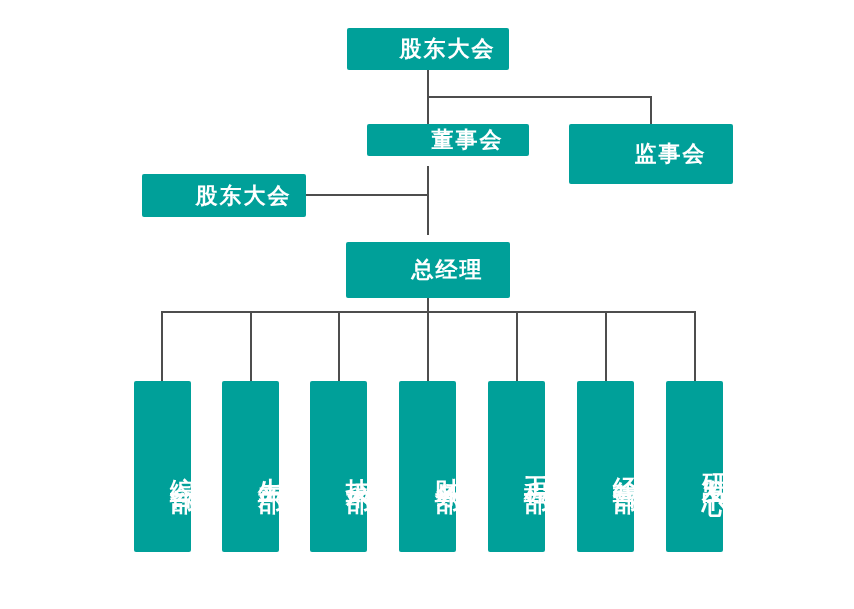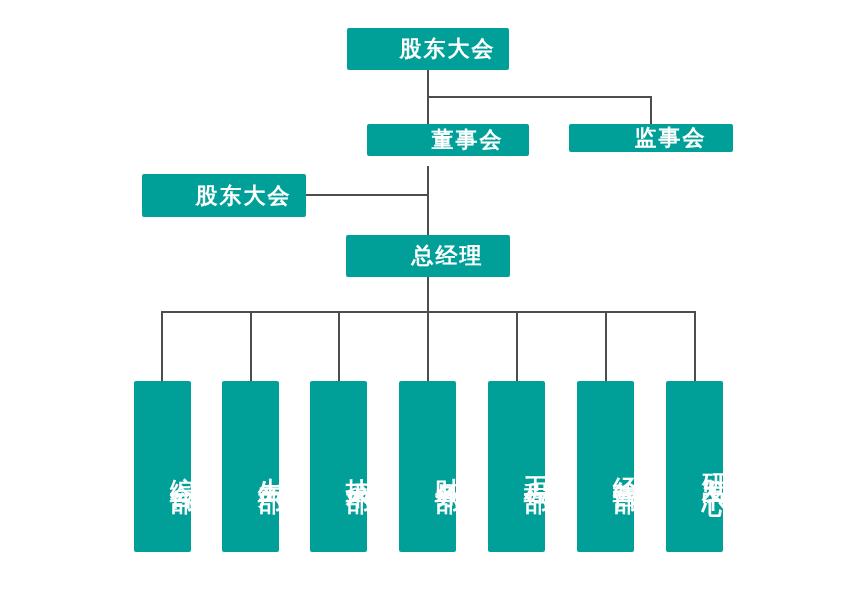--- a/index.html
+++ b/index.html
@@ -61,25 +61,25 @@
   <div class="vline" style="left:250px; top:311px; height:70px;"></div>
   <div class="vline" style="left:338px; top:311px; height:70px;"></div>
   <div class="vline" style="left:427px; top:311px; height:70px;"></div>
   <div class="vline" style="left:516px; top:311px; height:70px;"></div>
   <div class="vline" style="left:605px; top:311px; height:70px;"></div>
   <div class="vline" style="left:694px; top:311px; height:70px;"></div>
 
   <div class="node" style="left:347px; top:28px; width:162px; height:42px;">股东大会</div>
 
   <div class="node" style="left:367px; top:124px; width:162px; height:32px;">董事会</div>
-  <div class="node" style="left:569px; top:124px; width:164px; height:28px;">监事会</div>
+  <div class="node" style="left:569px; top:124px; width:164px; height:60px;">监事会</div>
 
   <div class="node" style="left:142px; top:174px; width:164px; height:43px;">股东大会</div>
 
-  <div class="node" style="left:346px; top:235px; width:164px; height:42px;">总经理</div>
+  <div class="node" style="left:346px; top:242px; width:164px; height:56px;">总经理</div>
 
   <div class="node dept" style="left:134px; top:381px; width:57px; height:171px;">综合部</div>
   <div class="node dept" style="left:222px; top:381px; width:57px; height:171px;">生产部</div>
   <div class="node dept" style="left:310px; top:381px; width:57px; height:171px;">技术部</div>
   <div class="node dept" style="left:399px; top:381px; width:57px; height:171px;">财务部</div>
   <div class="node dept" style="left:488px; top:381px; width:57px; height:171px;">工程部</div>
   <div class="node dept" style="left:577px; top:381px; width:57px; height:171px;">经营部</div>
   <div class="node dept" style="left:666px; top:381px; width:57px; height:171px;">研发中心</div>
 
 </div>

